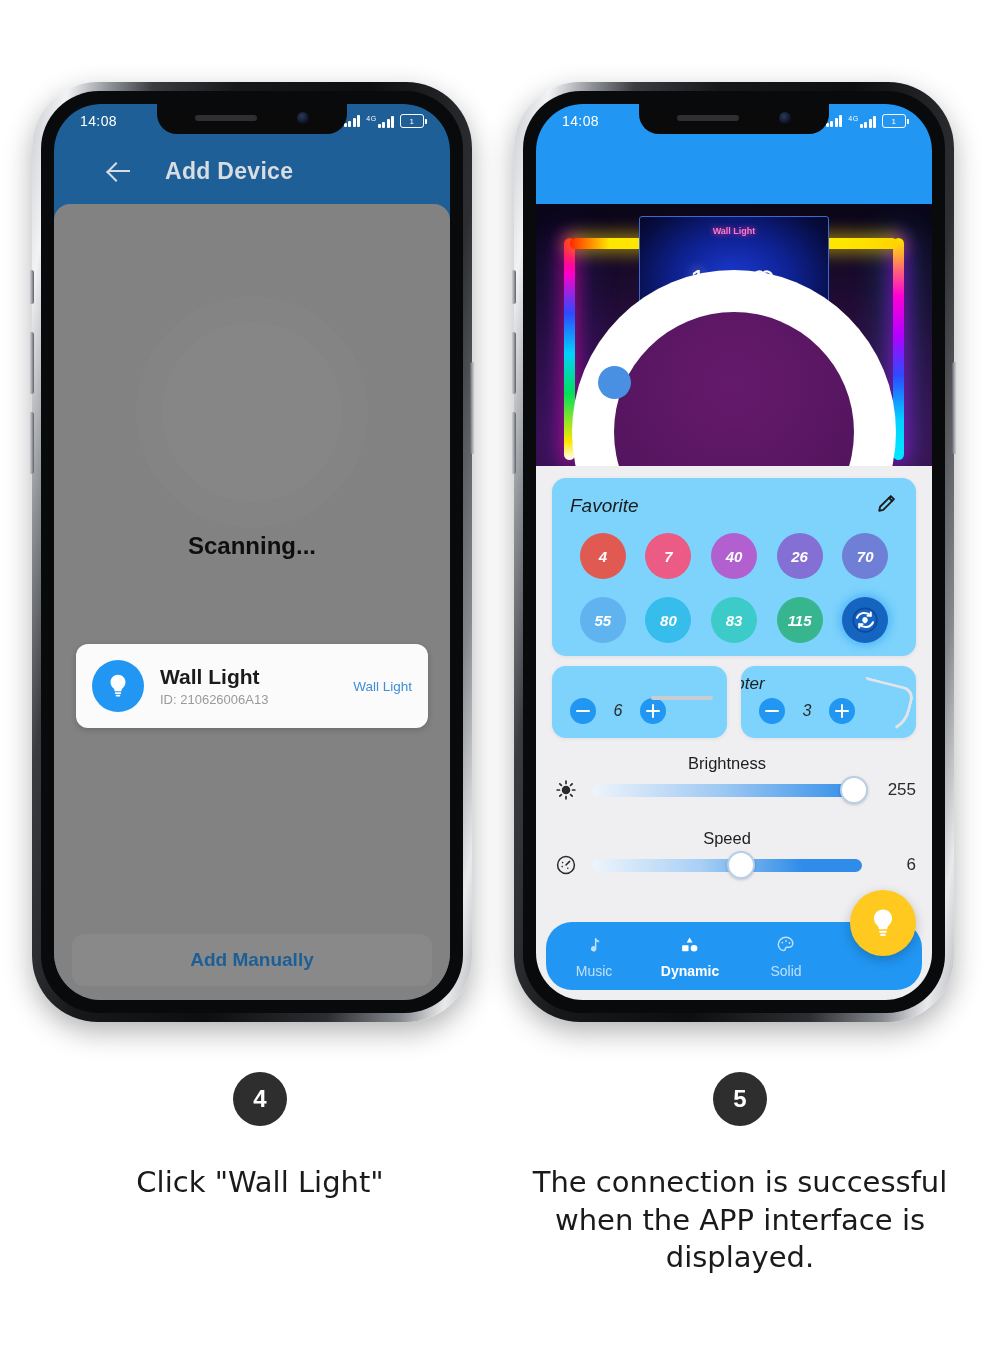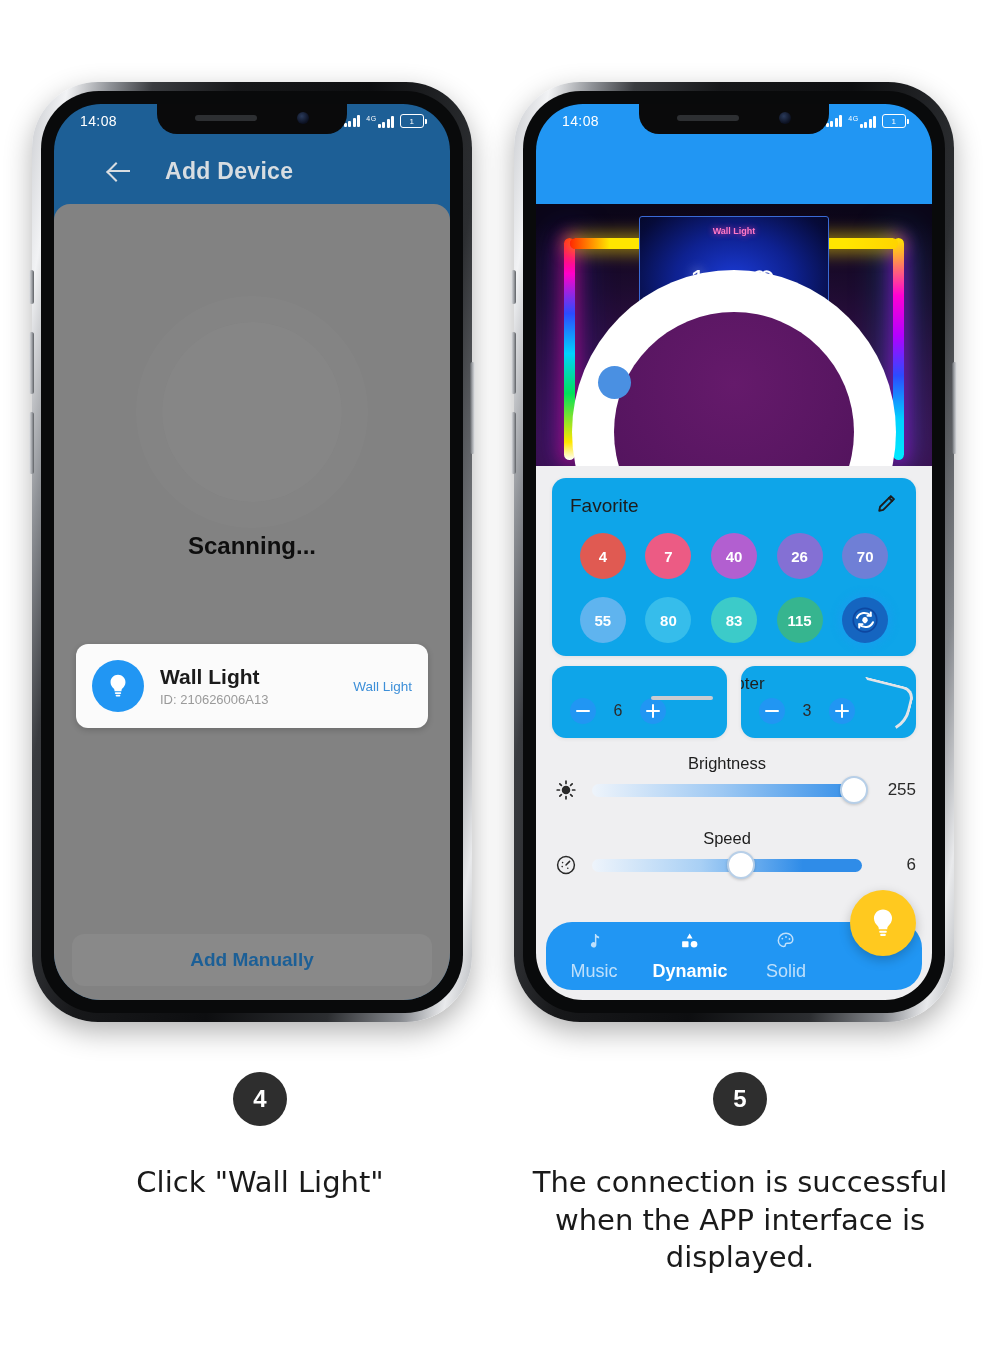--- a/index.html
+++ b/index.html
@@ -109,21 +109,21 @@
   .pv-row{position:absolute;left:0;right:0;top:46px;display:flex;align-items:center;justify-content:center;gap:42px;}
   .pv-num{color:#fff;font-size:28px;text-shadow:0 0 12px rgba(255,255,255,.7);}
   .arc-wrap{position:absolute;left:50%;transform:translateX(-50%);bottom:-128px;width:324px;height:324px;}
   .arc-ring{position:absolute;inset:0;border-radius:50%;background:#fff;}
   .arc-hole{position:absolute;left:42px;top:42px;right:42px;bottom:42px;border-radius:50%;
     background:radial-gradient(120% 120% at 50% 30%,#651a6b,#4d1259 70%,#3a0f4c);}
   .arc-thumb{position:absolute;width:33px;height:33px;border-radius:50%;background:#4a90e2;
     left:26px;top:96px;}
 
   .panel{position:absolute;left:0;right:0;top:362px;bottom:0;background:#efeff1;}
-  .card{background:#0ea5e9;border-radius:14px;box-shadow:0 1px 4px rgba(0,0,0,.07);}
+  .card{background:#7dd3fc;border-radius:14px;box-shadow:0 1px 4px rgba(0,0,0,.07);font-style:italic;}
   .fav{position:absolute;left:16px;right:16px;top:12px;height:178px;padding:14px 18px 0;box-sizing:border-box;}
   .fav-head{display:flex;align-items:center;justify-content:space-between;}
   .fav-title{font-size:19px;color:#1c1c1c;}
   .fav-grid{display:grid;grid-template-columns:repeat(5,1fr);row-gap:18px;margin-top:14px;justify-items:center;}
   .fav-dot{width:46px;height:46px;border-radius:50%;display:flex;align-items:center;justify-content:center;
     color:#fff;font-size:15px;font-weight:bold;}
   .fav-cycle{width:46px;height:46px;border-radius:50%;background:#1565c0;display:flex;align-items:center;justify-content:center;
     box-shadow:0 0 9px 3px rgba(33,150,243,.45);}
 
   .steppers{position:absolute;left:16px;right:16px;top:200px;display:flex;gap:14px;}
@@ -147,21 +147,21 @@
   .sl-icon{width:28px;display:flex;align-items:center;justify-content:center;flex:none;}
   .sl-track{flex:1;height:13px;border-radius:7px;position:relative;
     background:linear-gradient(90deg,#eef4fb 0%,#9dc8f3 48%,#2f8ce8 100%);}
   .sl-track.partial{background:linear-gradient(90deg,#eef4fb 0%,#a9d0f5 40%,#2f8ce8 78%,#2f8ce8 100%);}
   .sl-thumb{position:absolute;top:50%;transform:translate(-50%,-50%);width:24px;height:24px;border-radius:50%;
     background:#fff;border:2.5px solid #b7cfe8;box-shadow:0 1px 3px rgba(0,0,0,.18);}
   .sl-val{width:42px;text-align:right;font-size:17px;color:#2a2a2a;flex:none;}
 
   .navbar{position:absolute;left:10px;right:10px;bottom:10px;height:68px;background:#2196f3;border-radius:26px;
     display:flex;align-items:center;}
-  .nav-item{flex:1;display:flex;flex-direction:column;align-items:center;gap:4px;color:#bfe0fb;font-size:18px;}
+  .nav-item{flex:1;display:flex;flex-direction:column;align-items:center;gap:4px;color:#bfe0fb;font-size:14px;}
   .nav-item.active{color:#ffffff;font-weight:bold;}
   .nav-spacer{width:88px;flex:none;}
   .fab{position:absolute;right:16px;bottom:44px;width:66px;height:66px;border-radius:50%;background:#ffc91f;
     display:flex;align-items:center;justify-content:center;box-shadow:0 4px 12px rgba(0,0,0,.22);z-index:5;}
   .fab-notch{position:absolute;right:6px;bottom:26px;width:90px;height:44px;background:#efeff1;border-radius:50%;}
 
   
   .caption{position:absolute;top:1072px;width:460px;text-align:center;}
   .caption.c4{left:30px;}
   .caption.c5{left:510px;}

